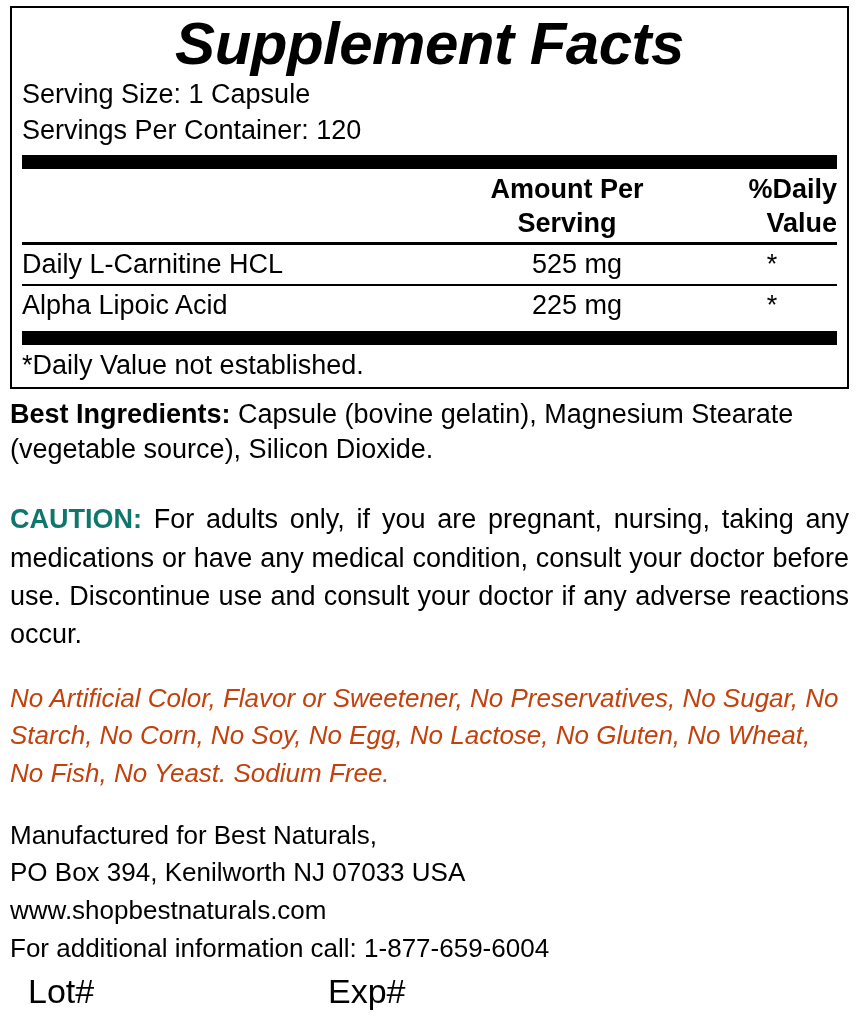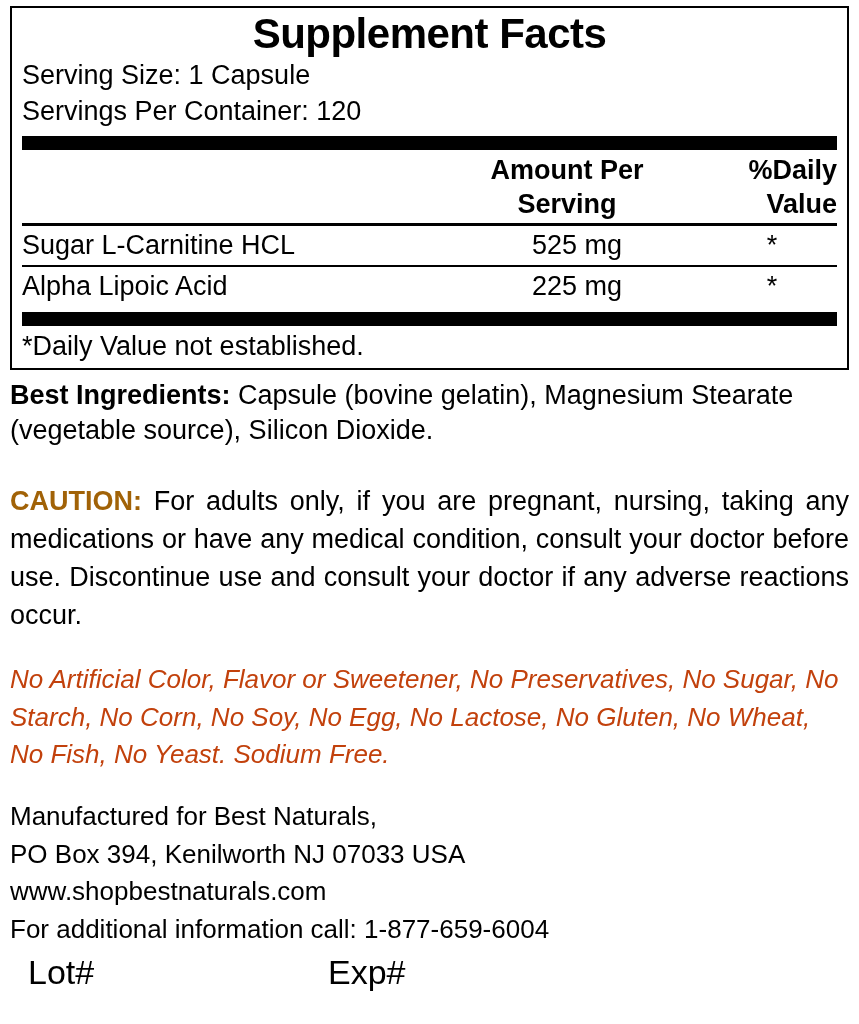--- a/index.html
+++ b/index.html
@@ -24,26 +24,27 @@
 
   
   .sf-panel {
     border: 2px solid #000;
     box-sizing: border-box;
     padding: 4px 10px 6px 10px;
     margin: 0 0 0 0;
   }
   .sf-title {
     font-weight: bold;
-    font-size: 42px;
+    font-size: 60px;
     line-height: 1.05;
     letter-spacing: -0.5px;
     text-align: center;
     margin: 0 0 2px 0;
     white-space: nowrap;
+    font-style: italic;
   }
   .sf-serving {
     font-size: 27px;
     line-height: 1.33;
     margin: 0;
   }
   .rule-thick {
     height: 14px;
     background: #000;
     margin: 6px 0 0 0;
@@ -116,21 +117,21 @@
 
   
   .caution {
     font-size: 27px;
     line-height: 1.42;
     margin: 34px 0 0 0;
     text-align: justify;
     text-justify: inter-word;
   }
   .caution .label {
-    color: #a16207;
+    color: #0f766e;
     font-weight: bold;
   }
 
   
   .claims {
     color: #c2410c;
     font-style: italic;
     font-size: 26px;
     line-height: 1.45;
     margin: 26px 0 0 0;
@@ -176,21 +177,21 @@
       </div>
       <div class="col-dv">
         <div>%Daily</div>
         <div>Value</div>
       </div>
     </div>
 
     <div class="rule-thin"></div>
 
     <div class="sf-row">
-      <div class="nutrient">Sugar L-Carnitine HCL</div>
+      <div class="nutrient">Daily L-Carnitine HCL</div>
       <div class="amount">525 mg</div>
       <div class="dv">*</div>
     </div>
 
     <div class="rule-hair"></div>
 
     <div class="sf-row">
       <div class="nutrient">Alpha Lipoic Acid</div>
       <div class="amount">225 mg</div>
       <div class="dv">*</div>

